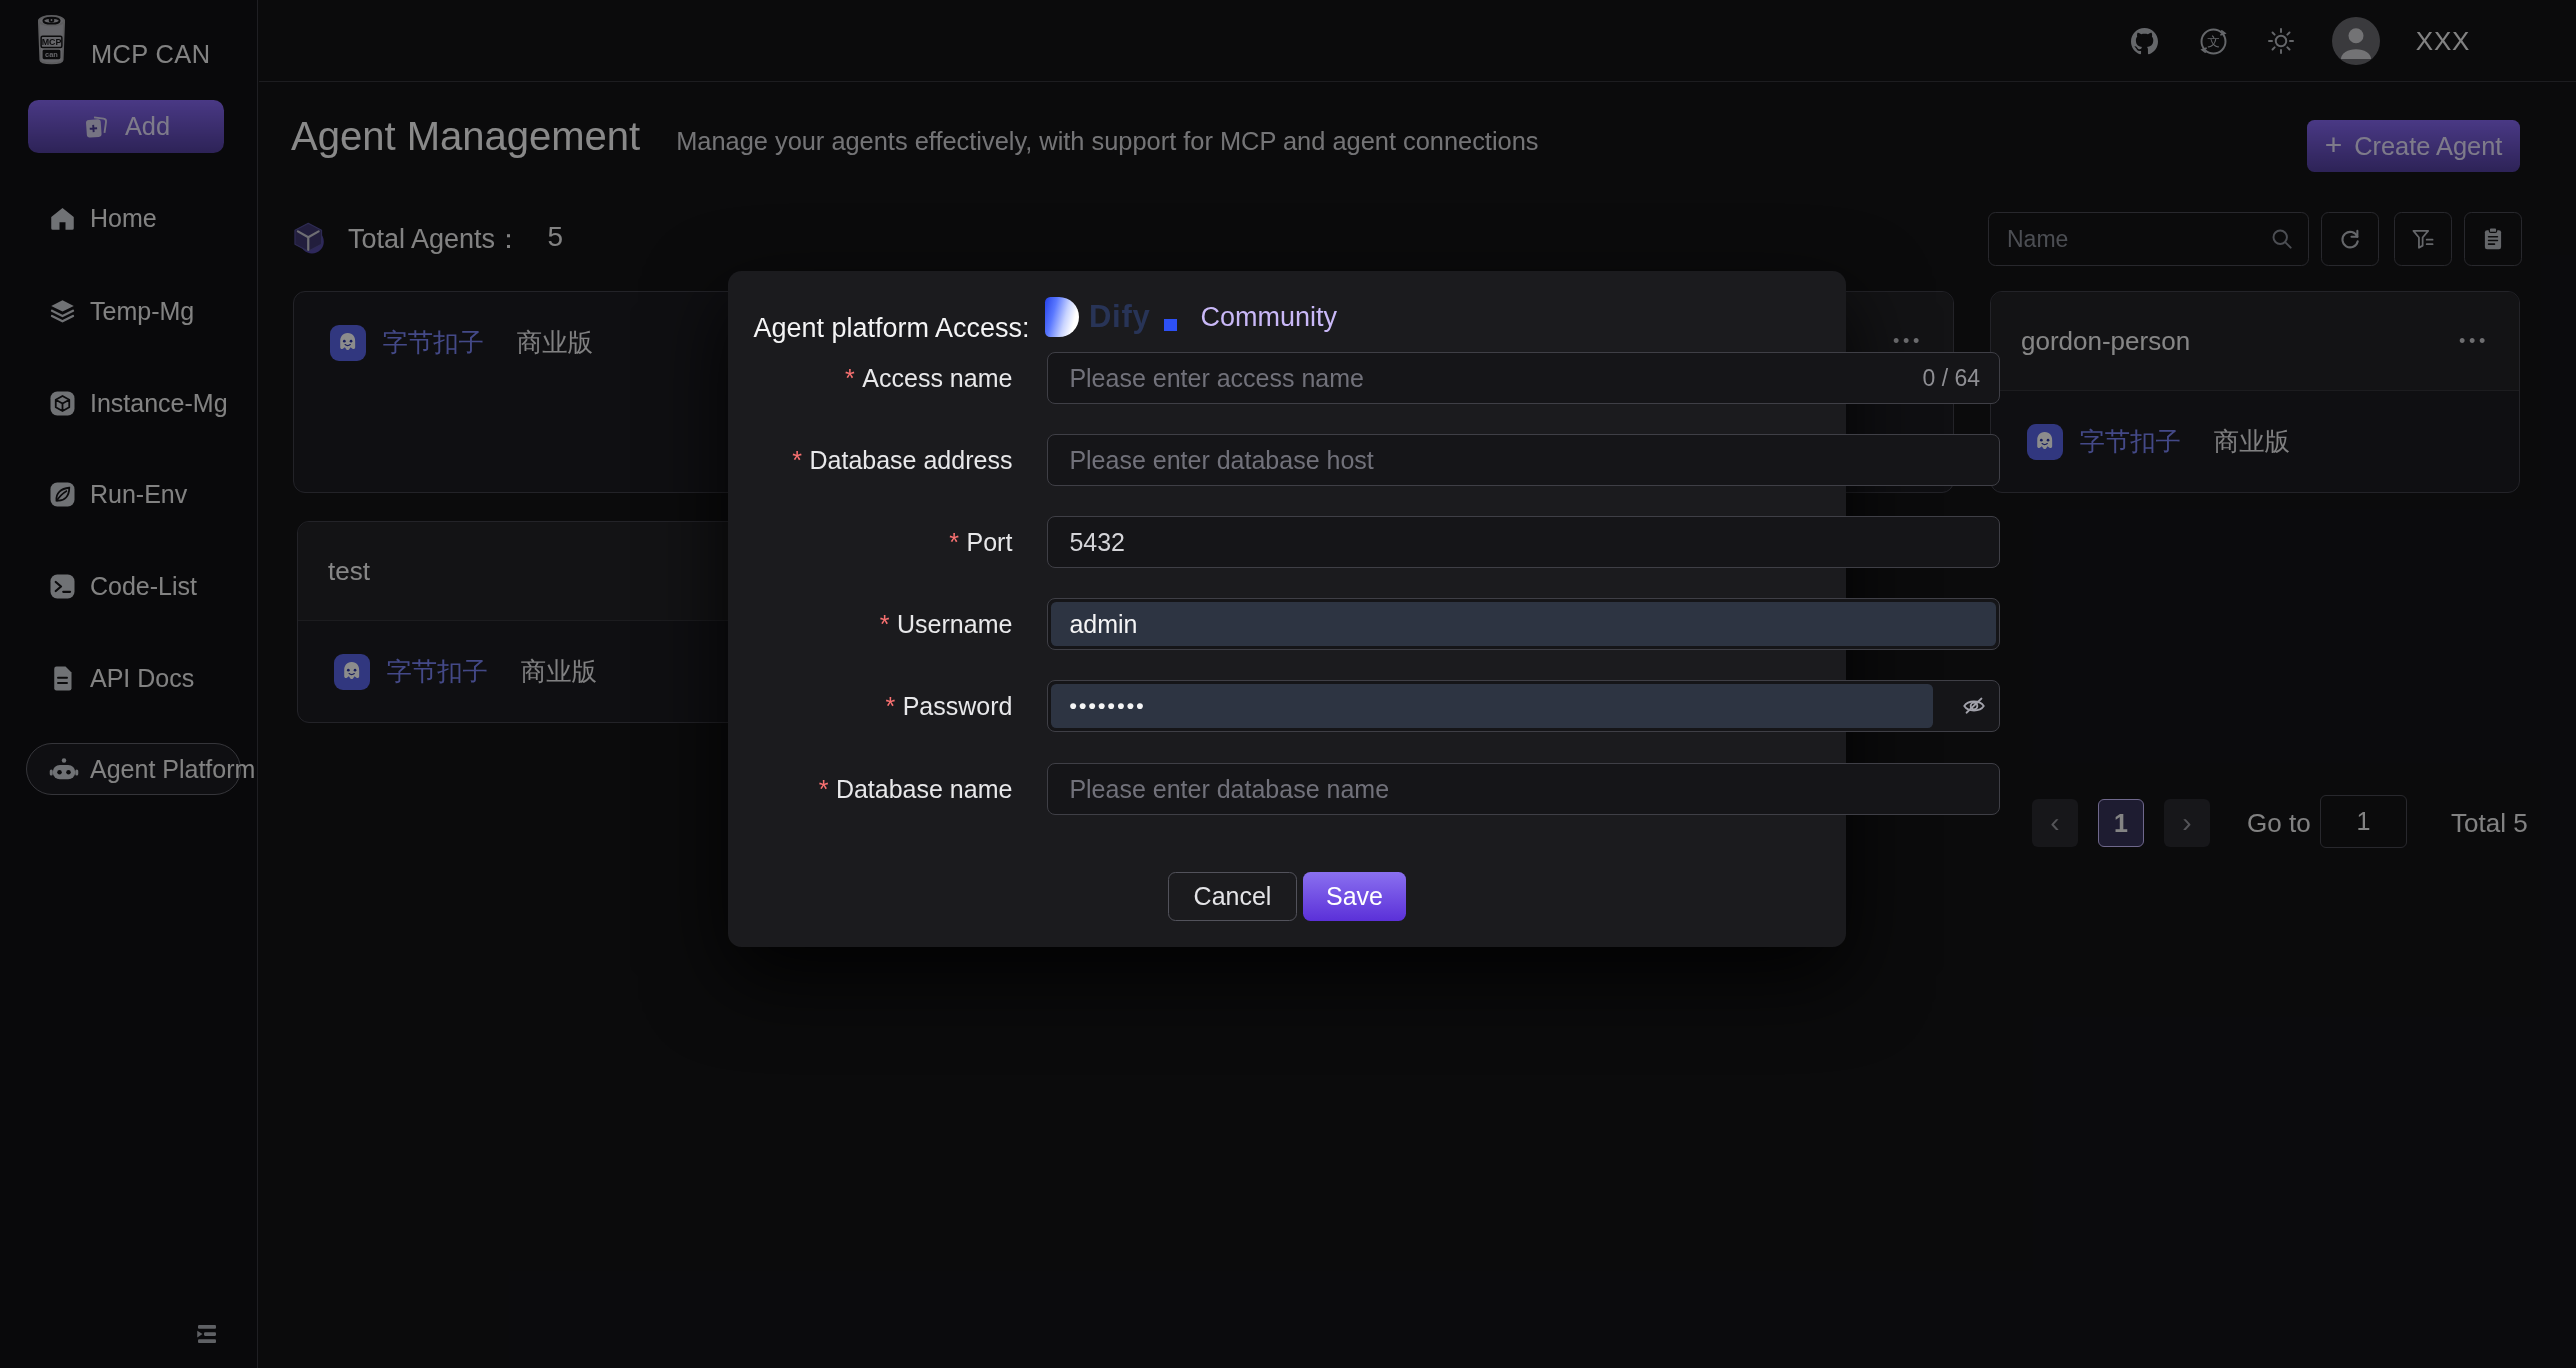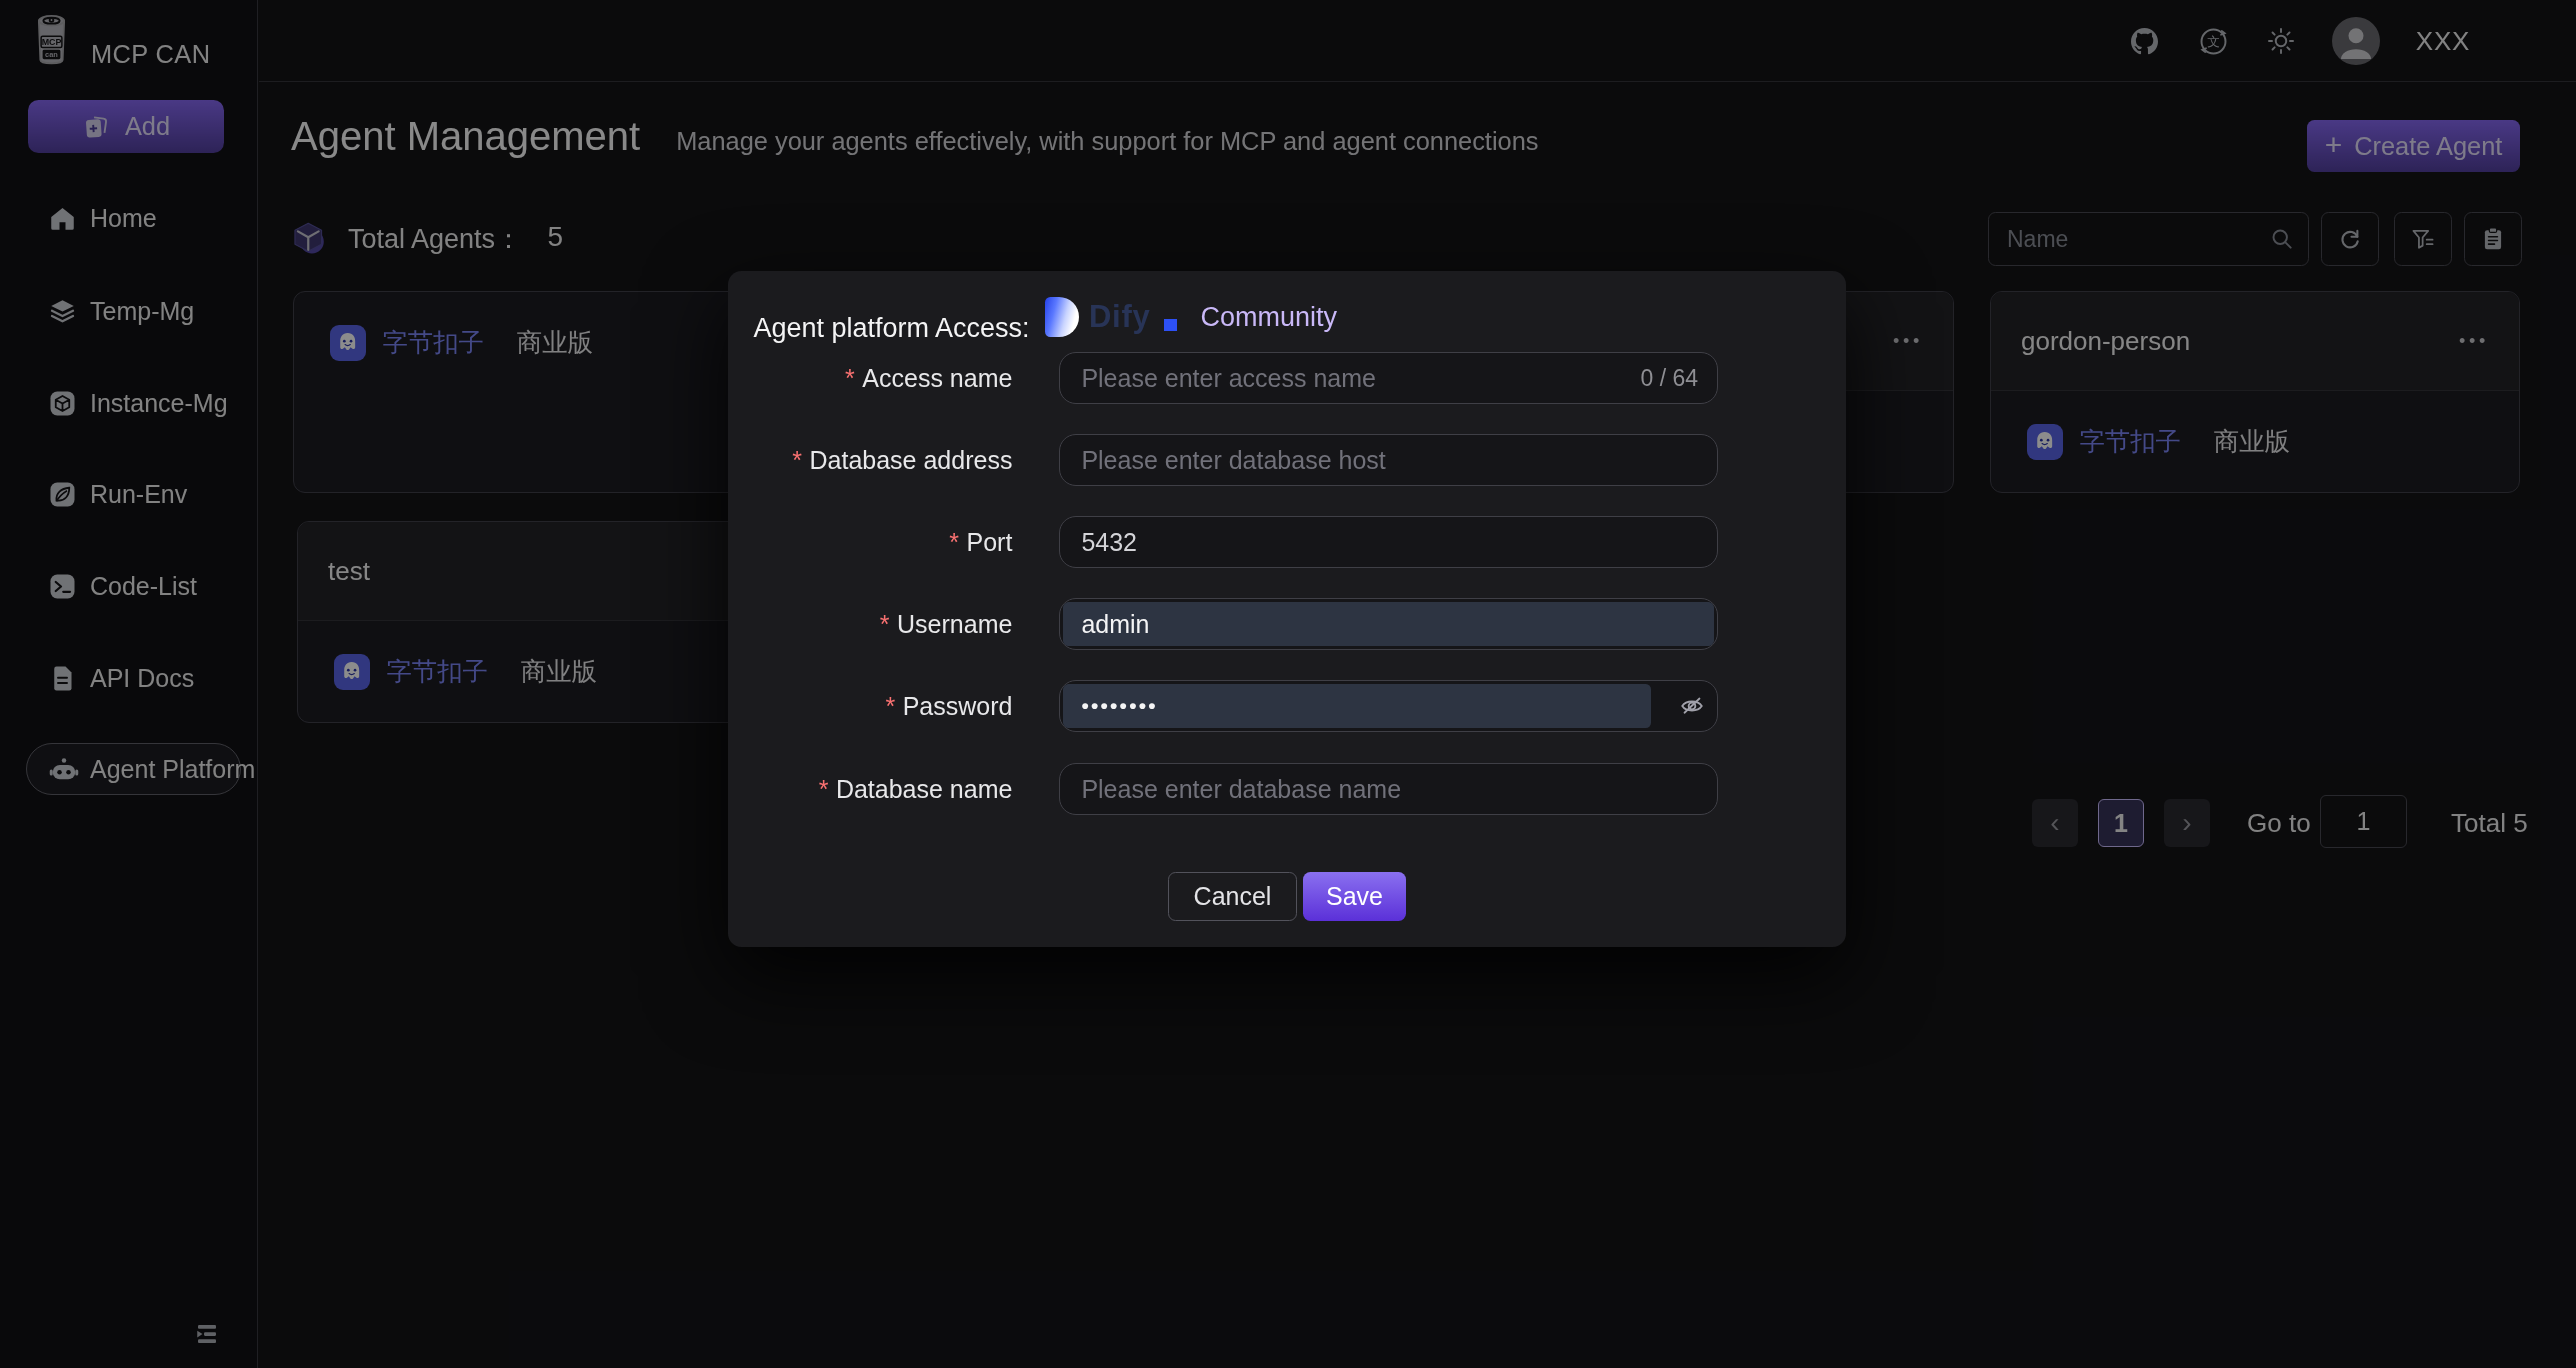--- a/index.html
+++ b/index.html
@@ -72,21 +72,21 @@
   .modal{position:absolute;left:728px;top:271px;width:1118px;height:676px;background:#1b1b1e;border-radius:13.4px;z-index:50;box-shadow:0 30px 82px rgba(0,0,0,.85);}
   .m-title{position:absolute;left:25.4px;top:19.4px;display:flex;align-items:center;gap:15px;}
   .m-title .mt{font-size:27px;color:#f4f4f5;font-weight:500;margin-top:23px;}
   .dify-d{width:34px;height:40px;border-radius:6px 22.4px 22.4px 6px;background:linear-gradient(105deg,#2441e8 0%,#5a78ff 28%,#c9d4ff 58%,#ffffff 80%);}
   .dify-word{font-size:31px;font-weight:bold;color:#283457;letter-spacing:0.7px;margin-left:-4.5px;}
   .dify-sq{width:12.7px;height:12.7px;background:#2d50f5;margin:15px 0 0 -1.5px;}
   .community{font-size:27px;color:#c9b8f7;margin-left:9px;}
   .mrow{position:absolute;left:25.4px;width:1067px;height:52px;}
   .mlabel{position:absolute;left:0;top:0;width:259px;height:52px;display:flex;align-items:center;justify-content:flex-end;font-size:25px;color:#e8e8ea;gap:7.5px;white-space:nowrap;}
   .req{color:#f87171;font-size:25px;}
-  .minput{position:absolute;left:306px;top:0;width:659px;height:52px;border:1.5px solid #3f3f46;border-radius:17px;box-sizing:border-box;background:#151518;overflow:hidden;}
+  .minput{position:absolute;left:294px;top:0;width:953px;height:52px;border:1.5px solid #3f3f46;border-radius:8px;box-sizing:border-box;background:#151518;overflow:hidden;}
   .minput input{position:relative;z-index:1;width:100%;height:100%;background:transparent;border:0;outline:0;color:#d4d4d8;font-size:25px;padding:0 21px;box-sizing:border-box;font-family:inherit;}
   .minput input::placeholder{color:#71717a;}
   .fill-full::before{content:"";position:absolute;inset:3px;background:#2d3442;border-radius:5.2px;}
   .fill-part::before{content:"";position:absolute;inset:3px 66px 3px 3px;background:#2d3442;border-radius:5.2px;}
   .fill-full input,.fill-part input{color:#f4f4f5;}
   .counter{position:absolute;right:19.4px;top:0;height:100%;display:flex;align-items:center;font-size:23px;color:#8e8e93;z-index:2;}
   .pw input{font-size:21px;letter-spacing:2.2px;font-weight:bold;}
   .center input{text-align:left;}
   .eye{position:absolute;right:10.5px;top:50%;transform:translateY(-50%);z-index:3;cursor:pointer;display:flex;}
   .m-cancel{position:absolute;left:440px;top:601px;width:129px;height:49px;border:1.5px solid #52525b;border-radius:7.5px;box-sizing:border-box;display:flex;align-items:center;justify-content:center;font-size:25px;color:#e4e4e7;cursor:pointer;background:transparent;}

